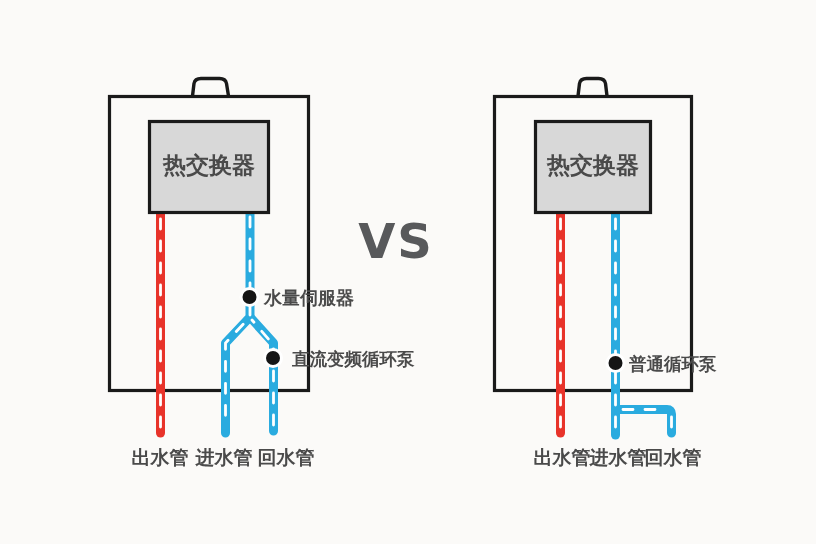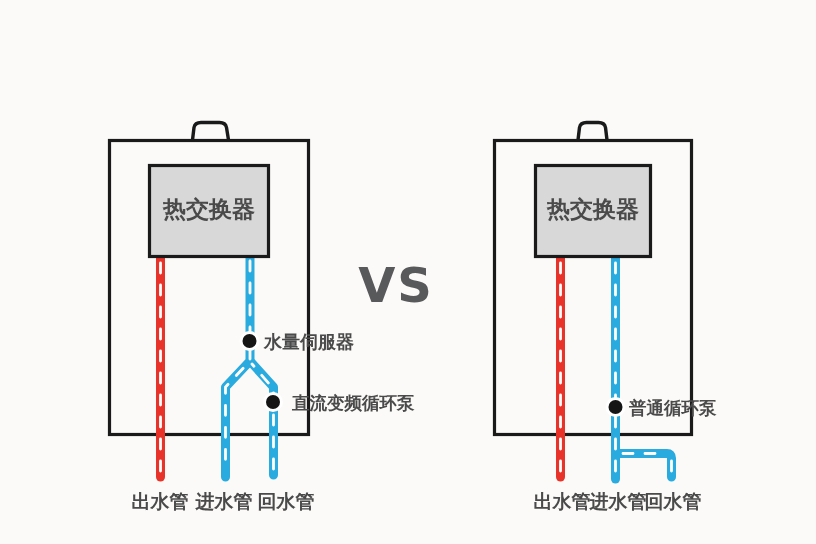--- a/index.html
+++ b/index.html
@@ -1,17 +1,17 @@
 <!DOCTYPE html>
 <html><head>
 <meta charset="utf-8">
 <style>
   html, body { margin: 0; padding: 0; }
   body { width: 816px; height: 544px; overflow: hidden; }
-  .canvas { position: relative; width: 816px; height: 392px; margin-top: 44px; }
+  .canvas { position: relative; width: 816px; height: 392px; }
   svg { display: block; }
 
   .box     { fill: none; stroke-width: 3.2px; }
   .handle  { stroke-width: 3.4px; stroke-linejoin: round; fill: #fbfaf8; }
   .pipe    { fill: none; stroke-width: 9px; stroke-linecap: round; stroke-linejoin: round; }
   .dash    { fill: none; stroke: #ffffff; stroke-width: 2.8px; stroke-linecap: round;
              stroke-dasharray: 10 12; }
   .ring    { fill: #ffffff; }
   .cn      { font-family: "DejaVu Sans", sans-serif; font-weight: 700; }
   .vs      { font-family: "DejaVu Sans", sans-serif; font-weight: 700; letter-spacing: 2px; }

